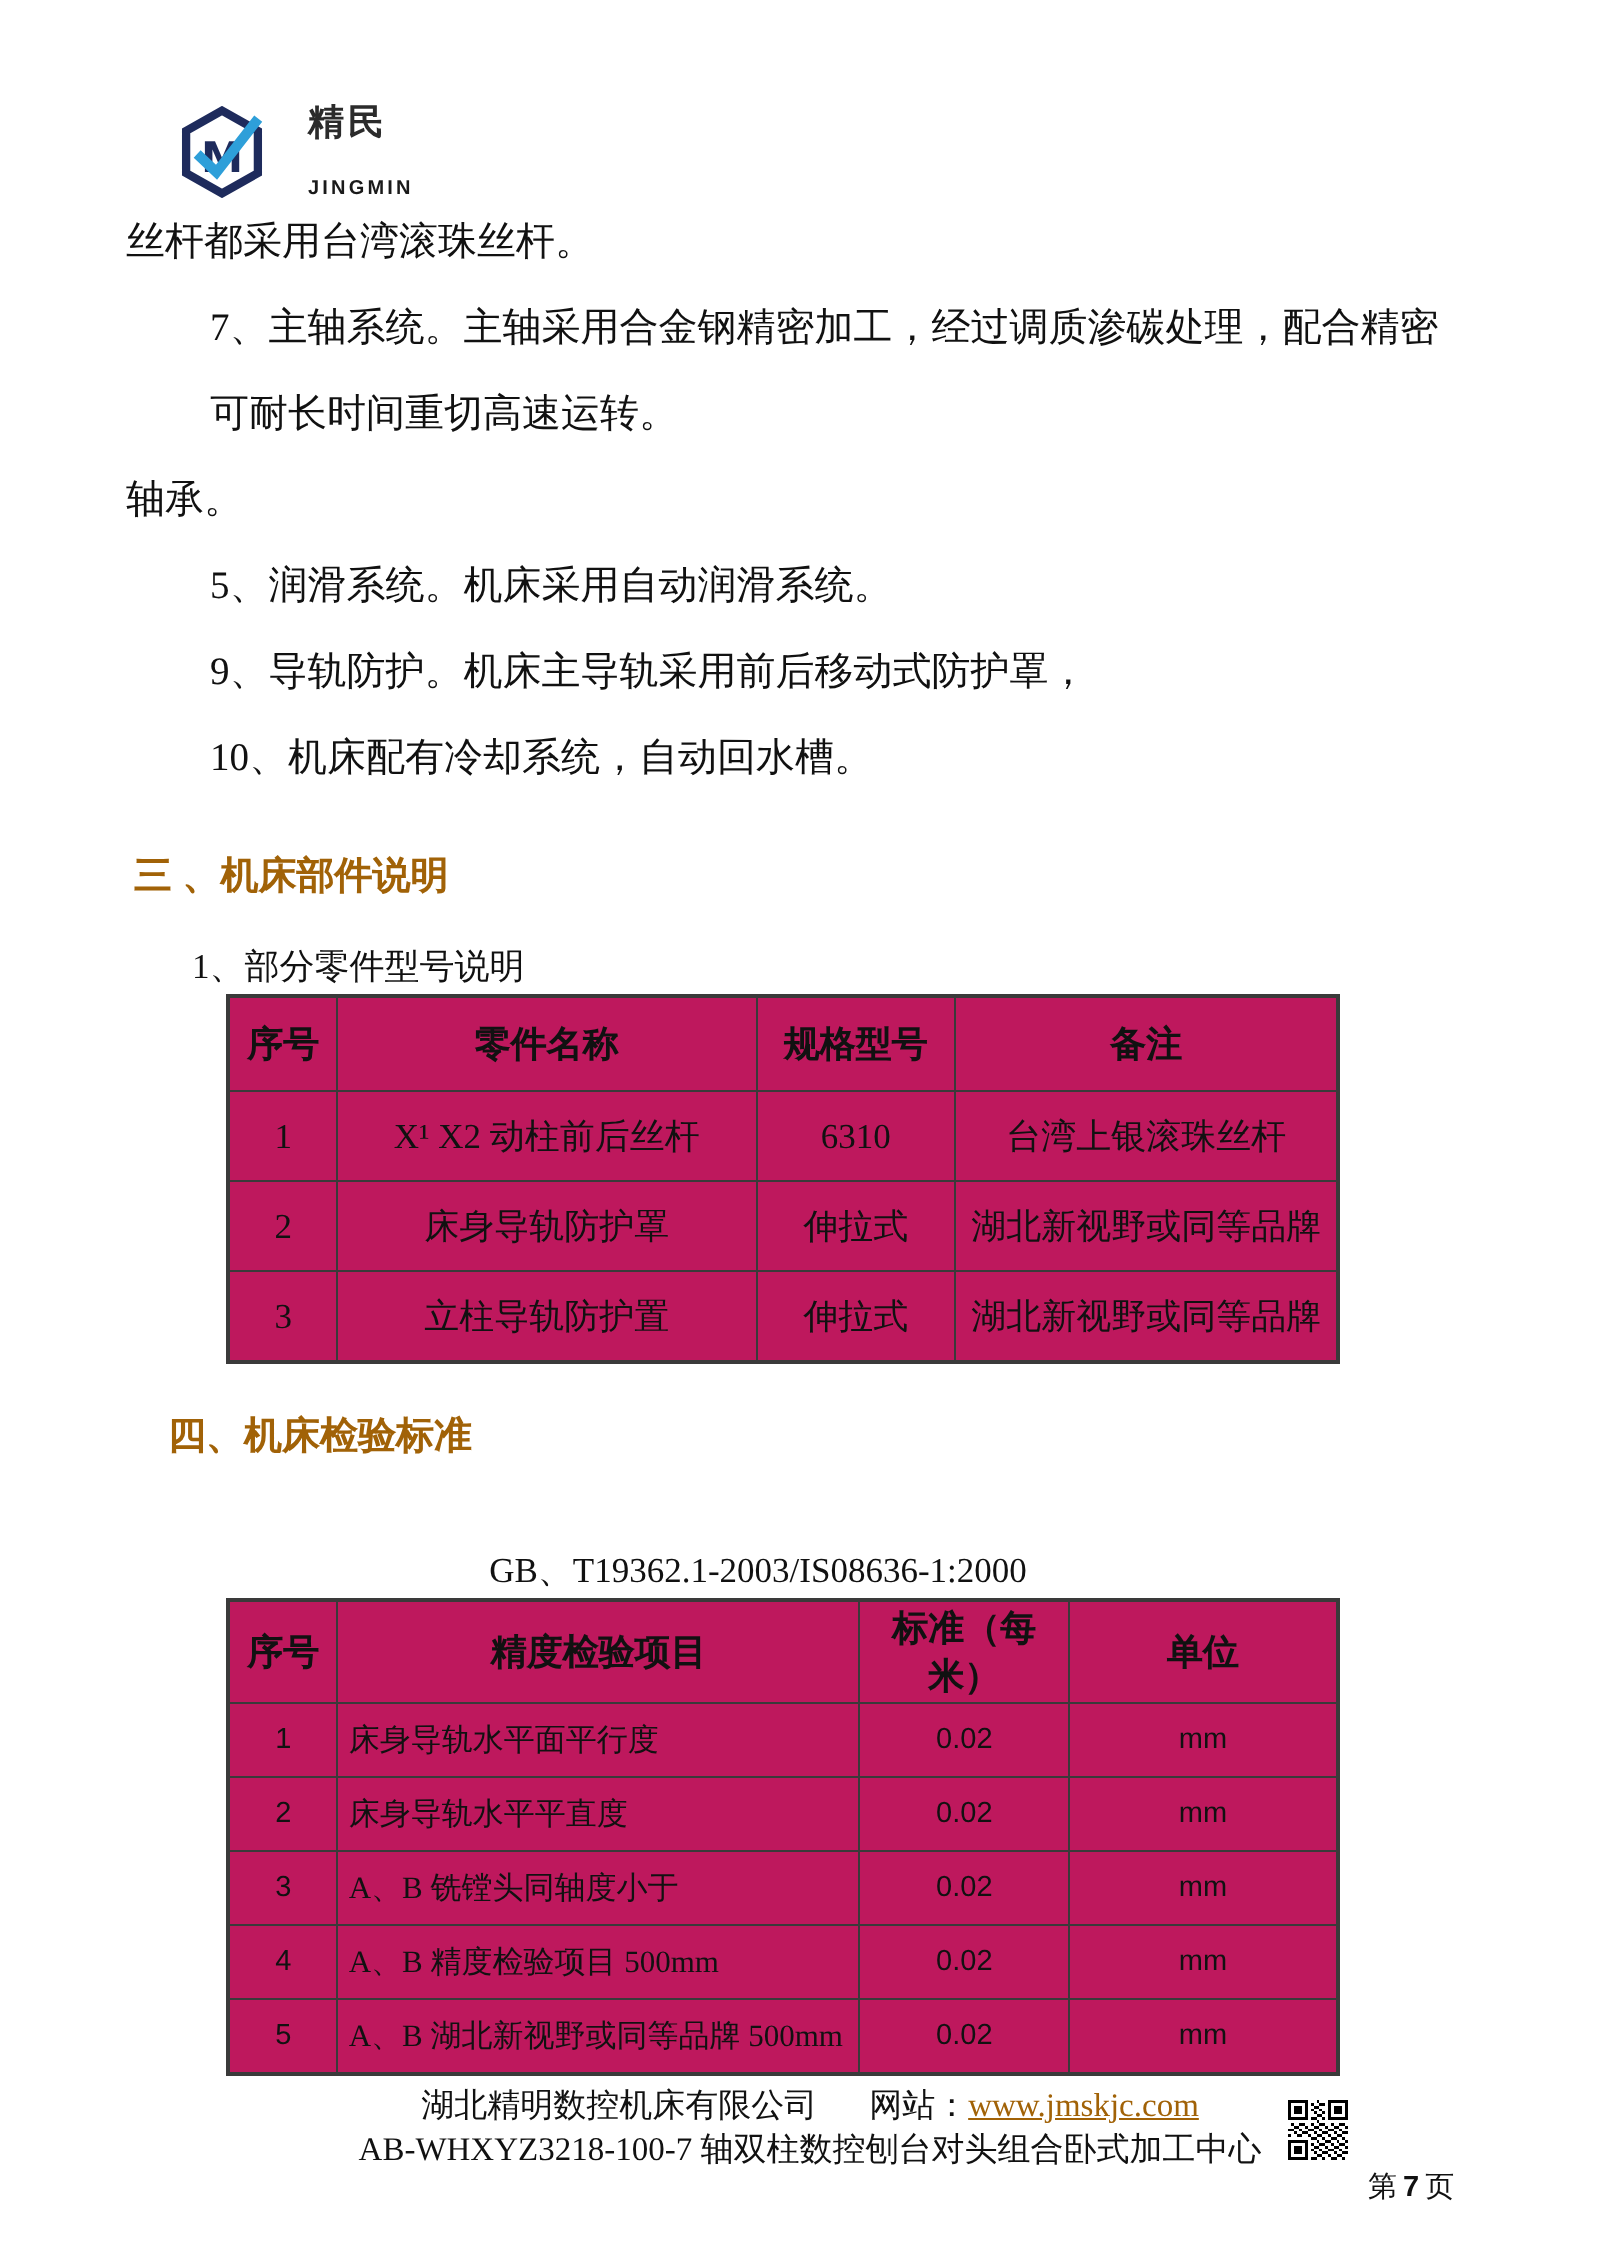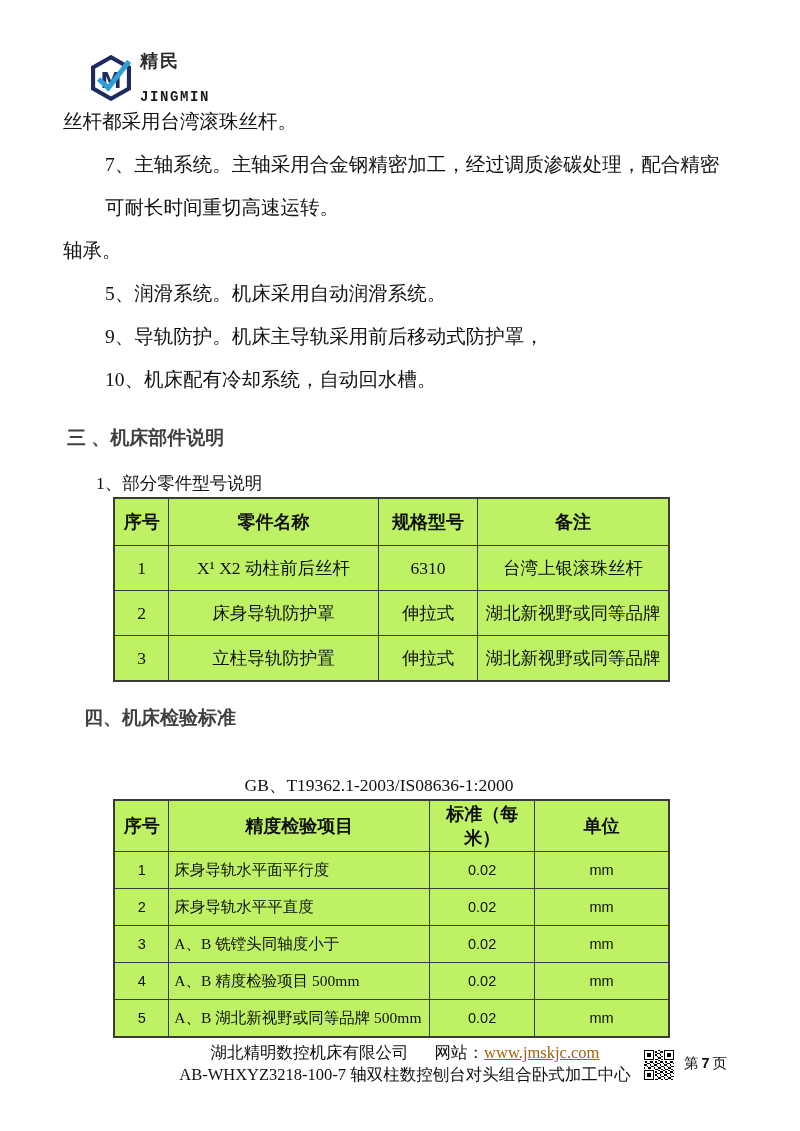--- a/index.html
+++ b/index.html
@@ -7,43 +7,43 @@
     position:relative;
     width:800px;height:1131px;
     margin:0 auto;
     background:#ffffff;
     font-family:"Liberation Serif","DejaVu Serif",serif;
     color:#111;
     overflow:hidden;
   }
 
   
-  .logo{position:absolute;left:88px;top:52px;display:flex;align-items:center;gap:6px;}
+  .logo{position:absolute;left:88px;top:52px;display:flex;align-items:center;gap:20px;}
   .logo svg{display:block;}
   .logo-text{display:flex;flex-direction:column;justify-content:center;line-height:1;}
   .logo-cn{font-family:"Liberation Sans","DejaVu Sans",sans-serif;font-weight:bold;font-size:18px;color:#2b2b2b;letter-spacing:2px;}
-  .logo-en{font-family:Liberation Mono, monospace;font-weight:bold;font-size:14px;color:#1a1a1a;letter-spacing:1.6px;margin-top:20px;}
+  .logo-en{font-family:Liberation Sans, sans-serif;font-weight:bold;font-size:10px;color:#1a1a1a;letter-spacing:1.6px;margin-top:20px;}
 
   
   .body-text{position:absolute;left:63px;top:100px;width:696px;}
   .bline{height:43px;line-height:43px;font-size:19.5px;white-space:nowrap;}
   .bline.ind{padding-left:42px;}
 
   
-  .sec-heading{position:absolute;font-family:"Liberation Sans","DejaVu Sans",sans-serif;font-weight:bold;font-size:19px;color:#404040;}
+  .sec-heading{position:absolute;font-family:"Liberation Sans","DejaVu Sans",sans-serif;font-weight:bold;font-size:19px;color:#a16207;}
   #heading-parts{left:67px;top:425px;}
   #heading-inspection{left:84px;top:705px;}
   .sub-heading{position:absolute;left:96px;top:471px;font-size:17.5px;}
 
   .std-line{position:absolute;left:63px;width:632px;text-align:center;font-size:17.5px;margin-top:40px;}
   #std-line-1{top:733px;}
   #std-line-2{top:761px;}
 
   
-  table{border-collapse:collapse;position:absolute;left:113px;background:#bef264;}
+  table{border-collapse:collapse;position:absolute;left:113px;background:#be185d;}
   table,th,td{border:1px solid #3a3a3a;}
   table{border-width:2px;}
   th{font-weight:bold;font-size:18px;text-align:center;vertical-align:middle;}
   td{text-align:center;vertical-align:middle;font-size:17.5px;padding:0 2px;}
 
   #parts-table{top:497px;width:557px;}
   #parts-table th{height:44px;}
   #parts-table td{height:44px;}
 
   #inspection-table{top:799px;width:557px;}
@@ -52,21 +52,21 @@
   #inspection-table td:nth-child(2){text-align:left;padding-left:5px;font-size:15.5px;}
   #inspection-table td:nth-child(1),
   #inspection-table td:nth-child(3),
   #inspection-table td:nth-child(4){font-family:"Liberation Sans","DejaVu Sans",sans-serif;font-size:14.5px;}
 
   
   .footer-lines{position:absolute;left:95px;top:1042px;width:620px;text-align:center;font-size:16.5px;line-height:22px;}
   .footer-link{color:#a16207;text-decoration:underline;cursor:pointer;}
   .ws-gap{display:inline-block;width:26px;}
   .qr{position:absolute;left:644px;top:1050px;}
-  .page-num{position:absolute;left:684px;top:1054px;font-size:14.5px;letter-spacing:3px;white-space:nowrap;}
+  .page-num{position:absolute;left:684px;top:1084px;font-size:14.5px;letter-spacing:3px;white-space:nowrap;}
   .page-num b{font-family:"Liberation Sans","DejaVu Sans",sans-serif;}
 </style>
 </head>
 <body>
 
 <div class="page">
 
   <div class="logo">
     <svg width="46" height="46" viewBox="0 0 100 100">
       <polygon points="50,5 89,27 89,73 50,95 11,73 11,27" fill="#ffffff" stroke="#1e2b5c" stroke-width="9"></polygon>

